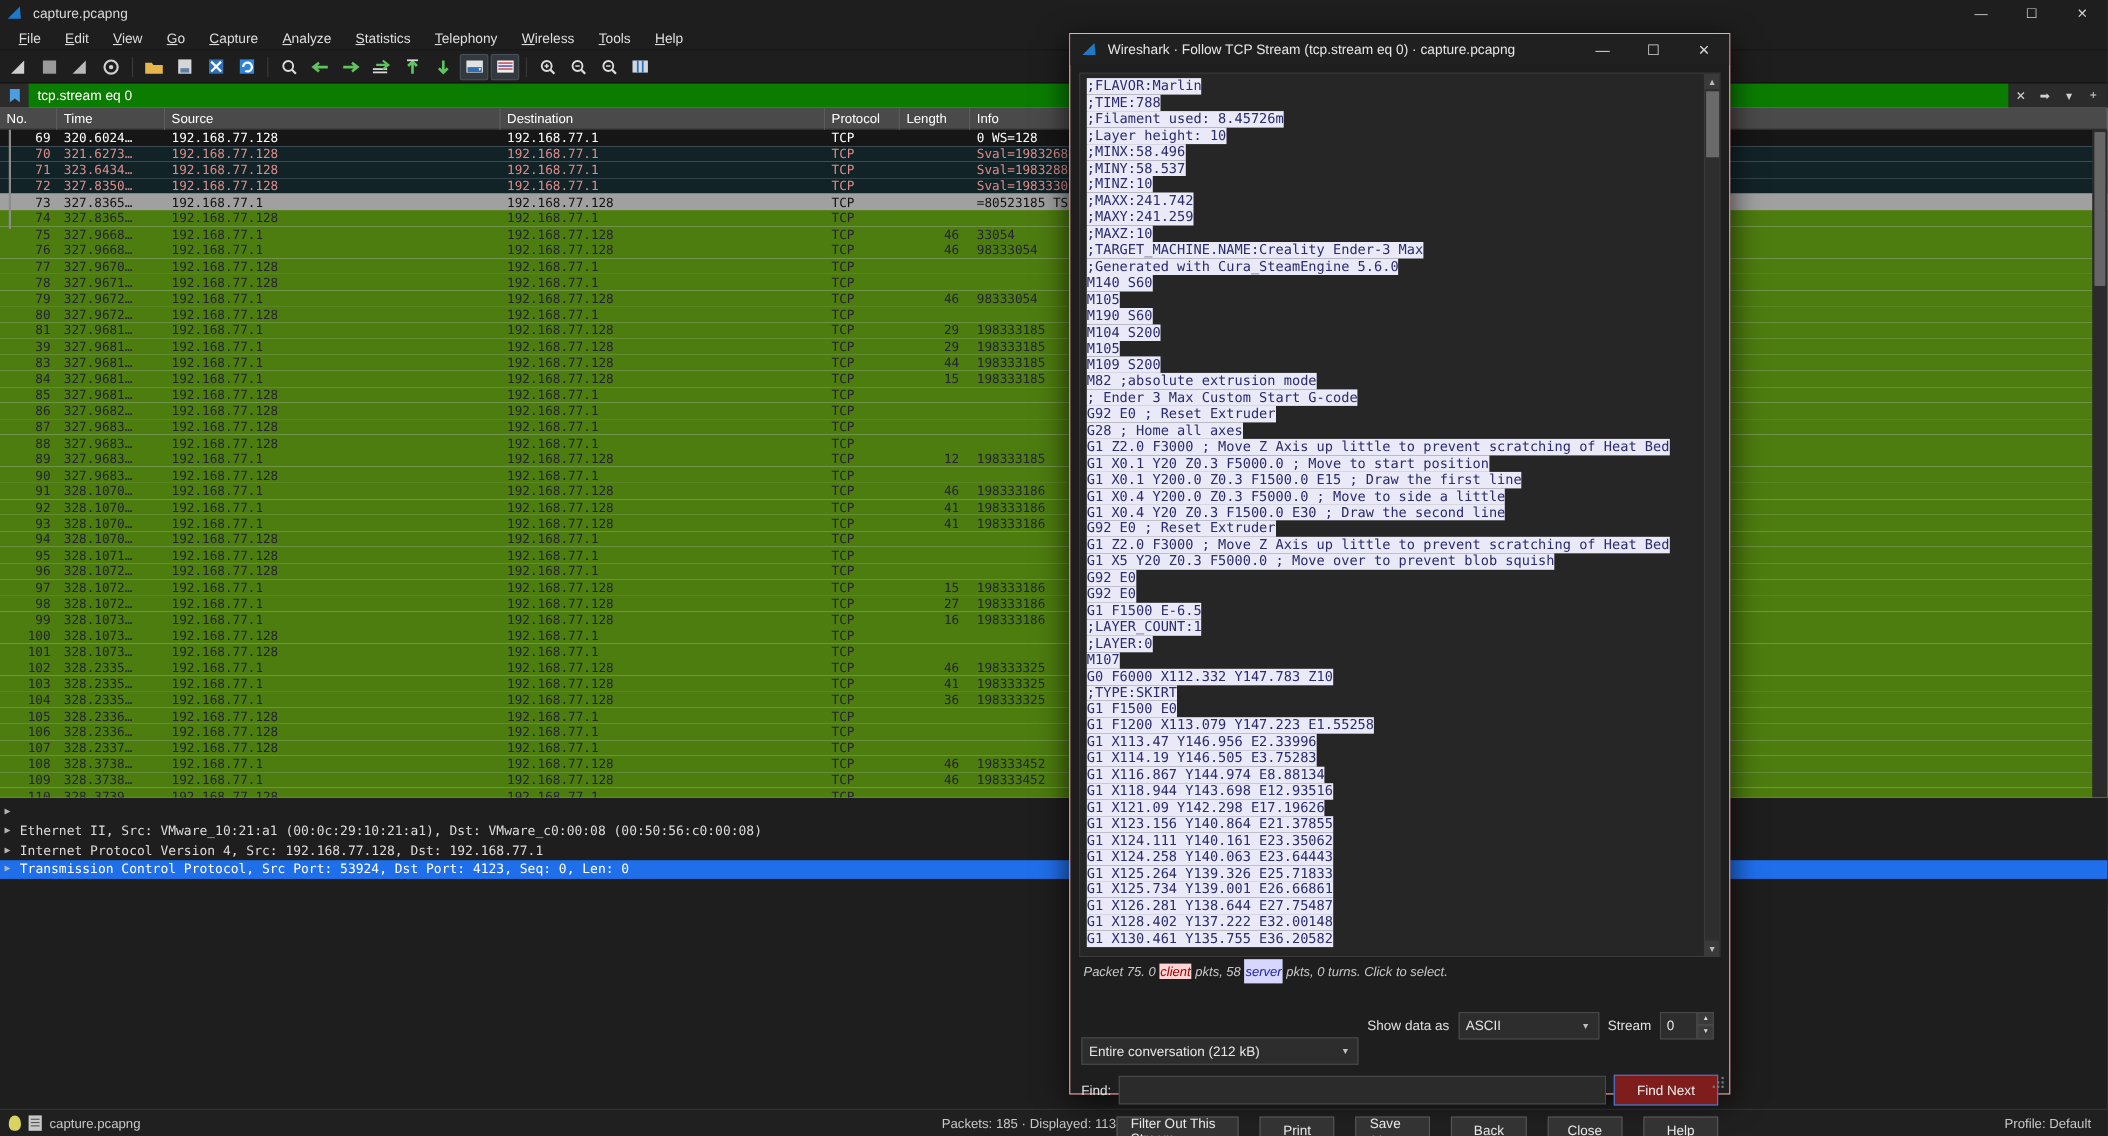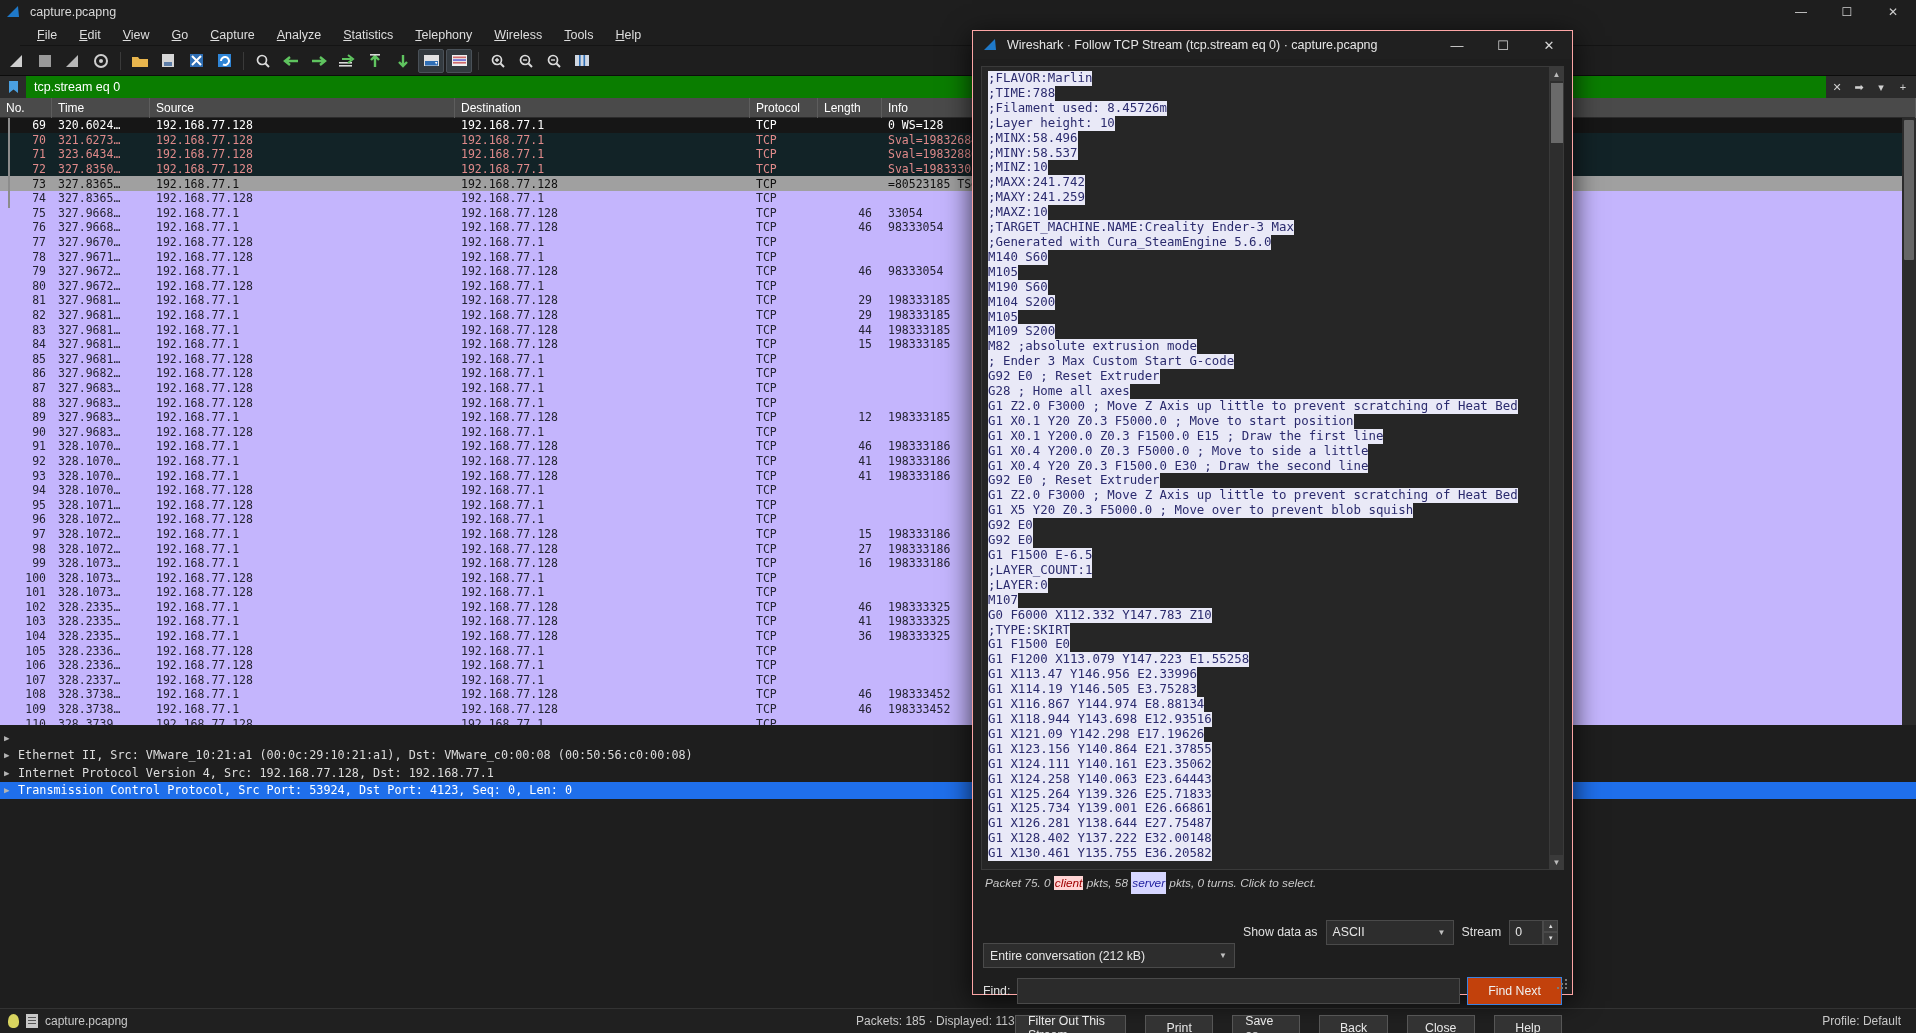--- a/index.html
+++ b/index.html
@@ -13,21 +13,21 @@
     padding-left:6px; position:relative; }
   .shark { width:16px; height:14px; margin-right:8px; position:relative; }
   .shark svg { display:block; }
   .title-text { font-size:12.5px; color:#d8d8d8; }
   .winbtns { position:absolute; right:0; top:0; display:flex; height:24px; }
   .winbtn { width:46px; height:24px; display:flex; align-items:center; justify-content:center;
     font-size:12px; color:#cfcfcf; }
 
   
   .menubar { height:22px; background:#1e1e1e; display:flex; align-items:center;
-    padding-left:6px; gap:0px; border-bottom:1px solid #141414;margin-left:20px; }
+    padding-left:6px; gap:0px; border-bottom:1px solid #141414; }
   .menu-item { padding:2px 11px; font-size:12.5px; color:#dedede; }
   .menu-item u { text-decoration:underline; }
 
   
   .toolbar { height:30px; background:#1e1e1e; display:flex; align-items:center;
     padding:0 4px; gap:2px; border-bottom:1px solid #0c0c0c; }
   .tb { width:26px; height:24px; display:flex; align-items:center; justify-content:center; }
   .tb.sunken { background:#333a3f; border:1px solid #4a5158; border-radius:2px; }
   .tb-sep { width:1px; height:18px; background:#3a3a3a; margin:0 4px; }
 
@@ -52,21 +52,21 @@
   .c-no { width:52px; text-align:right; padding-right:6px; padding-left:0; }
   .c-time { width:98px; }
   .c-src { width:305px; }
   .c-dst { width:295px; }
   .c-proto { width:68px; }
   .c-len { width:64px; text-align:right; padding-right:10px; padding-left:0; }
   .c-info { flex:1; }
   .row-dark { background:#161616; color:#ffffff; }
   .row-teal { background:#122327; color:#e08a8a; }
   .row-sel  { background:#a0a0a0; color:#101010; }
-  .row-lav  { background:#c4b5fd; color:#242433; }
+  .row-lav  { background:#4d7c0f; color:#242433; }
   .tree-bracket { position:absolute; left:8px; width:10px; border-left:2px solid #8c8c8c; }
 
   
   .pdetail { background:#1e1e1e; height:100px; padding-top:4px; font-family:"DejaVu Sans Mono", monospace;
     font-size:11.8px; }
   .dline { display:flex; align-items:center; height:17.5px; padding-left:4px; color:#dcdcdc; }
   .dline .arrow { width:14px; color:#b4b4b4; font-size:9px; }
   .dline.sel { background:#1f6feb; color:#ffffff; }
 
   
@@ -119,21 +119,21 @@
   .lbl { font-size:12.3px; color:#e0e0e0; }
   .spin { display:flex; align-items:stretch; }
   .spin-val { width:34px; height:25px; background:#2d2d2d; border:1px solid #4a4a4a;
     display:flex; align-items:center; padding-left:5px; font-size:12.3px; color:#e6e6e6; }
   .spin-btns { display:flex; flex-direction:column; width:15px; }
   .spin-b { flex:1; background:#3a3a3a; border:1px solid #4a4a4a; display:flex;
     align-items:center; justify-content:center; font-size:6px; color:#ddd; }
 
   .findrow { display:flex; align-items:center; gap:7px; padding:9px 2px 0 2px; }
   .find-input { flex:1; height:26px; background:#2b2b2b; border:1px solid #4a4a4a; }
-  .findnext { width:95px; height:28px; background:#c2410c; border:1px solid #3b82e0;
+  .findnext { width:95px; height:28px; background:#7f1d1d; border:1px solid #3b82e0;
     display:flex; align-items:center; justify-content:center; font-size:12.3px; color:#f0f0f0; }
 
   .btnrow { display:flex; gap:19px; padding:10px 2px 0 34px; }
   .dbtn { height:26px; background:#333333; border:1px solid #565656; display:flex;
     align-items:center; justify-content:center; font-size:12.3px; color:#e9e9e9; padding:0 12px; }
   .dbtn.w-filter{ width:135px; } .dbtn.w-std{ width:80px; }
   .grip { position:absolute; right:3px; bottom:3px; width:12px; height:12px; }
   .grip i { position:absolute; width:2px; height:2px; background:#7a7a7a; display:block; }
 </style>
 </head>
@@ -433,21 +433,21 @@
         <div class="prow row-lav">
           <div class="pc c-no">81</div>
           <div class="pc c-time">327.9681…</div>
           <div class="pc c-src">192.168.77.1</div>
           <div class="pc c-dst">192.168.77.128</div>
           <div class="pc c-proto">TCP</div>
           <div class="pc c-len">29</div>
           <div class="pc c-info">198333185</div>
         </div>
         <div class="prow row-lav">
-          <div class="pc c-no">82</div>
+          <div class="pc c-no">39</div>
           <div class="pc c-time">327.9681…</div>
           <div class="pc c-src">192.168.77.1</div>
           <div class="pc c-dst">192.168.77.128</div>
           <div class="pc c-proto">TCP</div>
           <div class="pc c-len">29</div>
           <div class="pc c-info">198333185</div>
         </div>
         <div class="prow row-lav">
           <div class="pc c-no">83</div>
           <div class="pc c-time">327.9681…</div>

